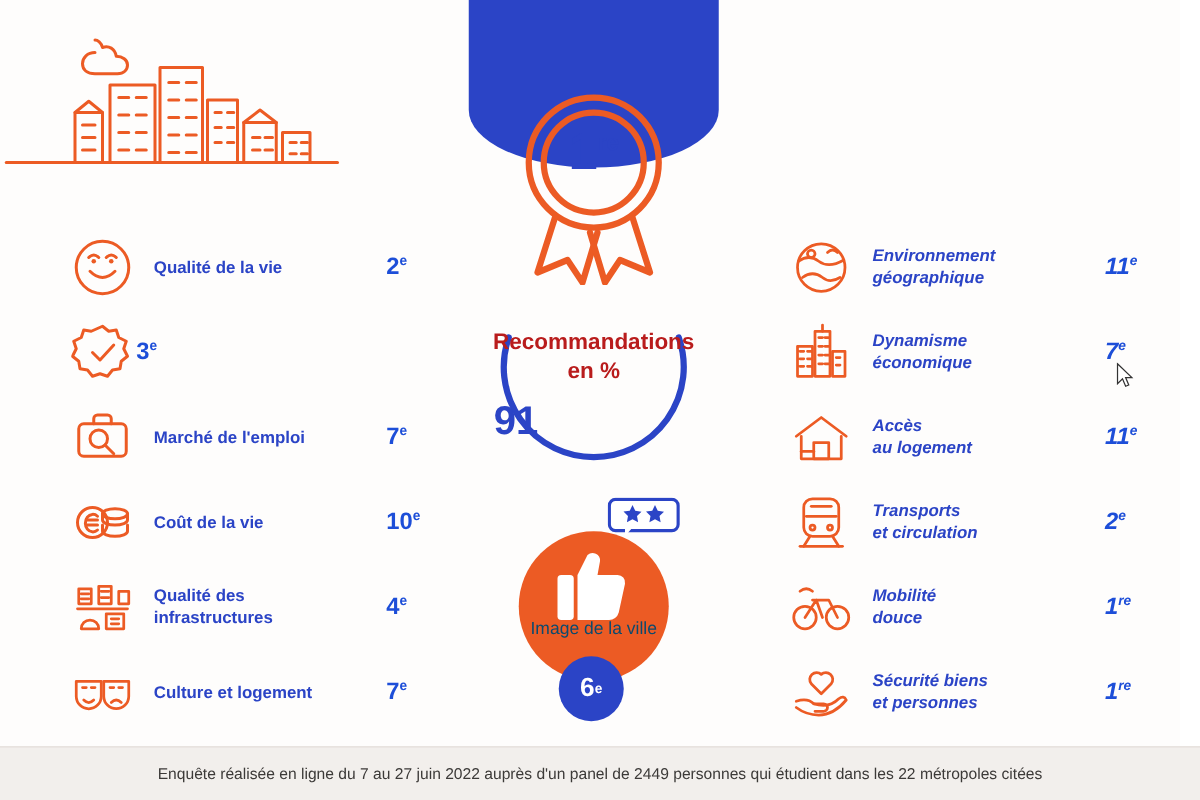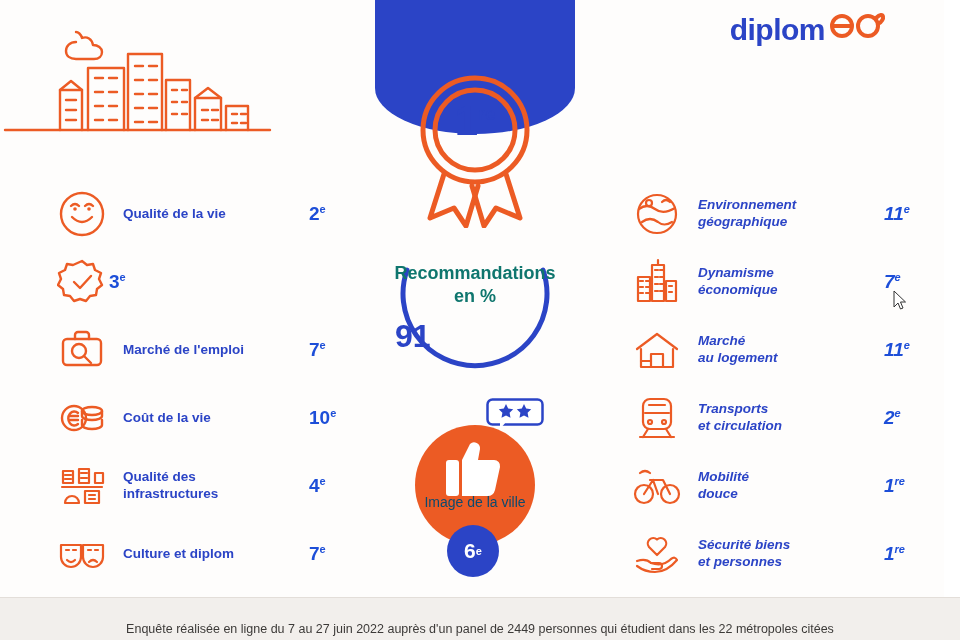--- a/index.html
+++ b/index.html
@@ -79,21 +79,21 @@
     vertical-align: super;
   }
 
   
   .reco-label {
     position: absolute;
     left: 355px;
     top: 262px;
     width: 240px;
     text-align: center;
-    color: #0f766e;
+    color: #b91c1c;
     font-size: 18px;
     font-weight: bold;
     line-height: 1.25;
     z-index: 3;
   }
   .reco-arc {
     position: absolute;
     left: 395px;
     top: 250px;
     width: 160px;
@@ -231,21 +231,21 @@
     left: 0;
     bottom: 0;
     width: 960px;
     height: 42px;
     background: #f2efec;
     border-top: 1px solid #e3ded9;
   }
   .footer-text {
     position: absolute;
     left: 0;
-    bottom: 2px;
+    bottom: 12px;
     width: 960px;
     text-align: center;
     color: #3c3a38;
     font-size: 12.5px;
     overflow: hidden;
     height: 16px;
   }
   
   .right-strip {
     position: absolute;
@@ -325,31 +325,20 @@
       <path d="M20 6 l2.2 4.6 5 .7 -3.6 3.5 .9 5 -4.5-2.4 -4.5 2.4 .9-5 -3.6-3.5 5-.7z"></path>
       <path d="M38 6 l2.2 4.6 5 .7 -3.6 3.5 .9 5 -4.5-2.4 -4.5 2.4 .9-5 -3.6-3.5 5-.7z"></path>
     </g>
   </svg>
   <div class="ville-label">Image de la ville</div>
   <div class="ville-badge">
       <span>6</span>
       <sup>e</sup>
     </div>
 
-  <div class="logo">
-    <span class="logo-text">diplom</span>
-    <svg class="logo-mark" width="62" height="34" viewBox="0 0 62 34">
-      <g fill="none" stroke="#ec5b24" stroke-width="4" stroke-linecap="round">
-        <circle cx="16" cy="20" r="10"></circle>
-        <path d="M8 20 h16"></path>
-        <circle cx="42" cy="20" r="10"></circle>
-        <path d="M50 12 C58 4 60 14 52 18"></path>
-      </g>
-    </svg>
-  </div>
 
   <div class="col col-left">
 
     <div class="crit">
       <span class="crit-icon">
         <svg width="50" height="50" viewBox="0 0 50 50">
             <g fill="none" stroke="#ec5b24" stroke-width="2.4" stroke-linecap="round">
               <circle cx="25" cy="25" r="21"></circle>
               <circle cx="18" cy="20" r="1.8" fill="#ec5b24" stroke="none"></circle>
               <circle cx="32" cy="20" r="1.8" fill="#ec5b24" stroke="none"></circle>
@@ -427,21 +416,21 @@
       <span class="crit-icon">
         <svg width="50" height="50" viewBox="0 0 50 50">
             <g fill="none" stroke="#ec5b24" stroke-width="2.2" stroke-linecap="round" stroke-linejoin="round">
               <path d="M4 16 h20 v12 a10 10 0 0 1 -20 0z"></path>
               <path d="M9 21 h3 M16 21 h3 M10 31 q4 4 8 0"></path>
               <path d="M26 16 h20 v12 a10 10 0 0 1 -20 0z"></path>
               <path d="M31 21 h3 M38 21 h3 M32 33 q4 -4 8 0"></path>
             </g>
           </svg>
       </span>
-      <span class="crit-label">Culture et diplom</span>
+      <span class="crit-label">Culture et logement</span>
       <span class="crit-rank"><span>7</span><sup>e</sup></span>
     </div>
   </div>
 
   <div class="col col-right">
 
     <div class="crit">
       <span class="crit-icon">
         <svg width="50" height="50" viewBox="0 0 50 50">
             <g fill="none" stroke="#ec5b24" stroke-width="2.2" stroke-linecap="round" stroke-linejoin="round">
@@ -478,21 +467,21 @@
       <span class="crit-icon">
         <svg width="50" height="50" viewBox="0 0 50 50">
             <g fill="none" stroke="#ec5b24" stroke-width="2.2" stroke-linecap="round" stroke-linejoin="round">
               <path d="M5 24 L25 9 L45 24"></path>
               <path d="M9 24 v18 h32 V24"></path>
               <rect x="19" y="29" width="12" height="13"></rect>
               <path d="M9 36 h10"></path>
             </g>
           </svg>
       </span>
-      <span class="crit-label" style="white-space:pre-line">Marché
+      <span class="crit-label" style="white-space:pre-line">Accès
 au logement</span>
       <span class="crit-rank"><span>11</span><sup>e</sup></span>
     </div>
 
     <div class="crit">
       <span class="crit-icon">
         <svg width="50" height="50" viewBox="0 0 50 50">
             <g fill="none" stroke="#ec5b24" stroke-width="2.2" stroke-linecap="round" stroke-linejoin="round">
               <rect x="11" y="6" width="28" height="30" rx="7"></rect>
               <path d="M13 20 h24"></path>

